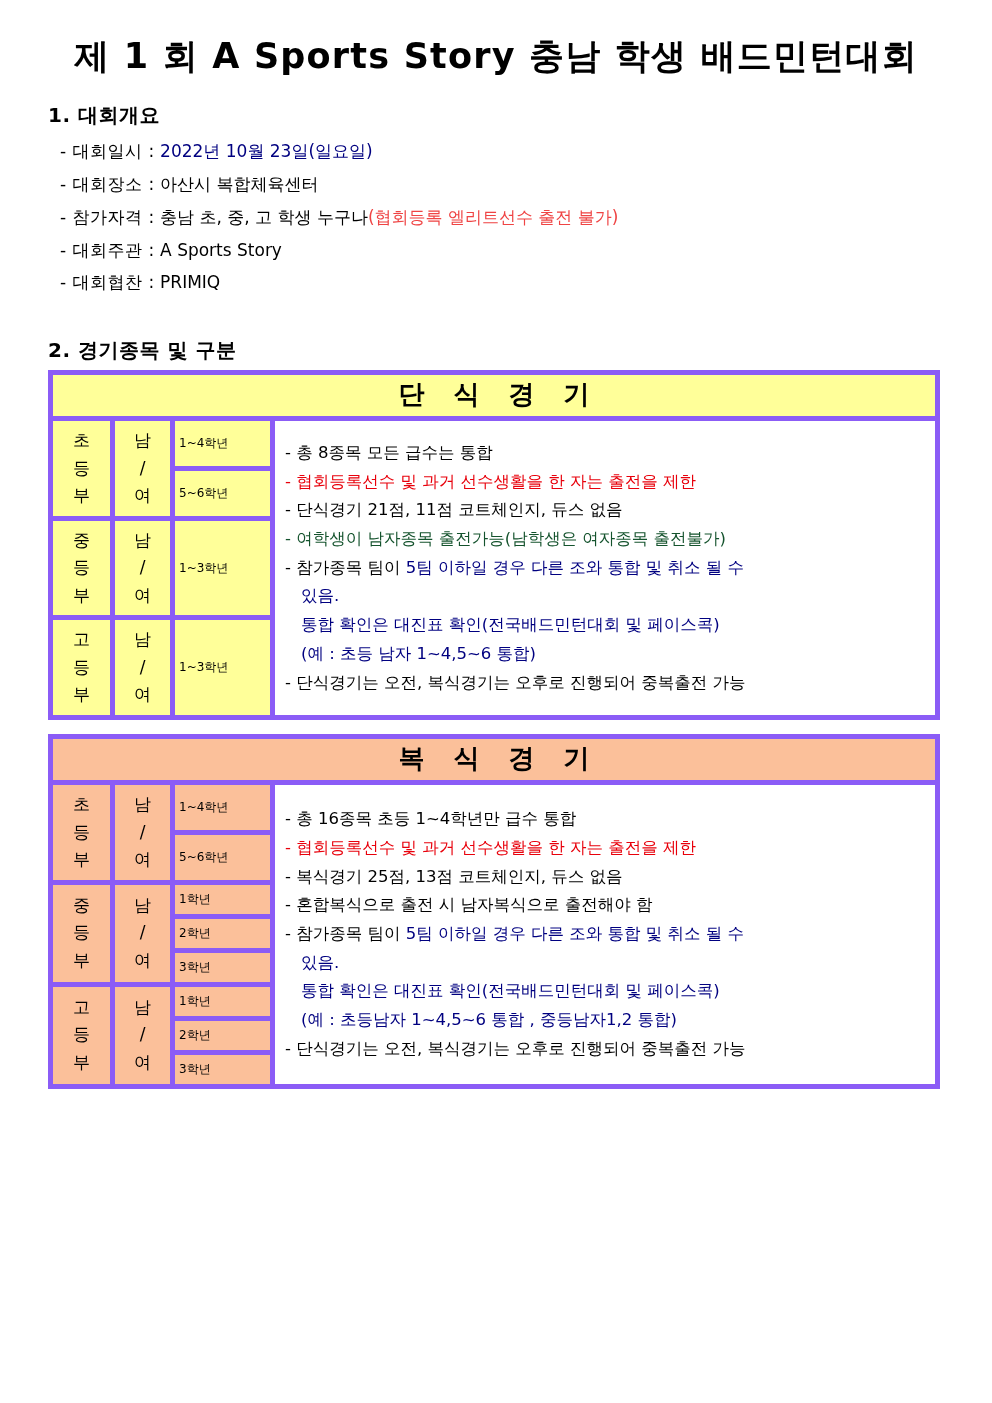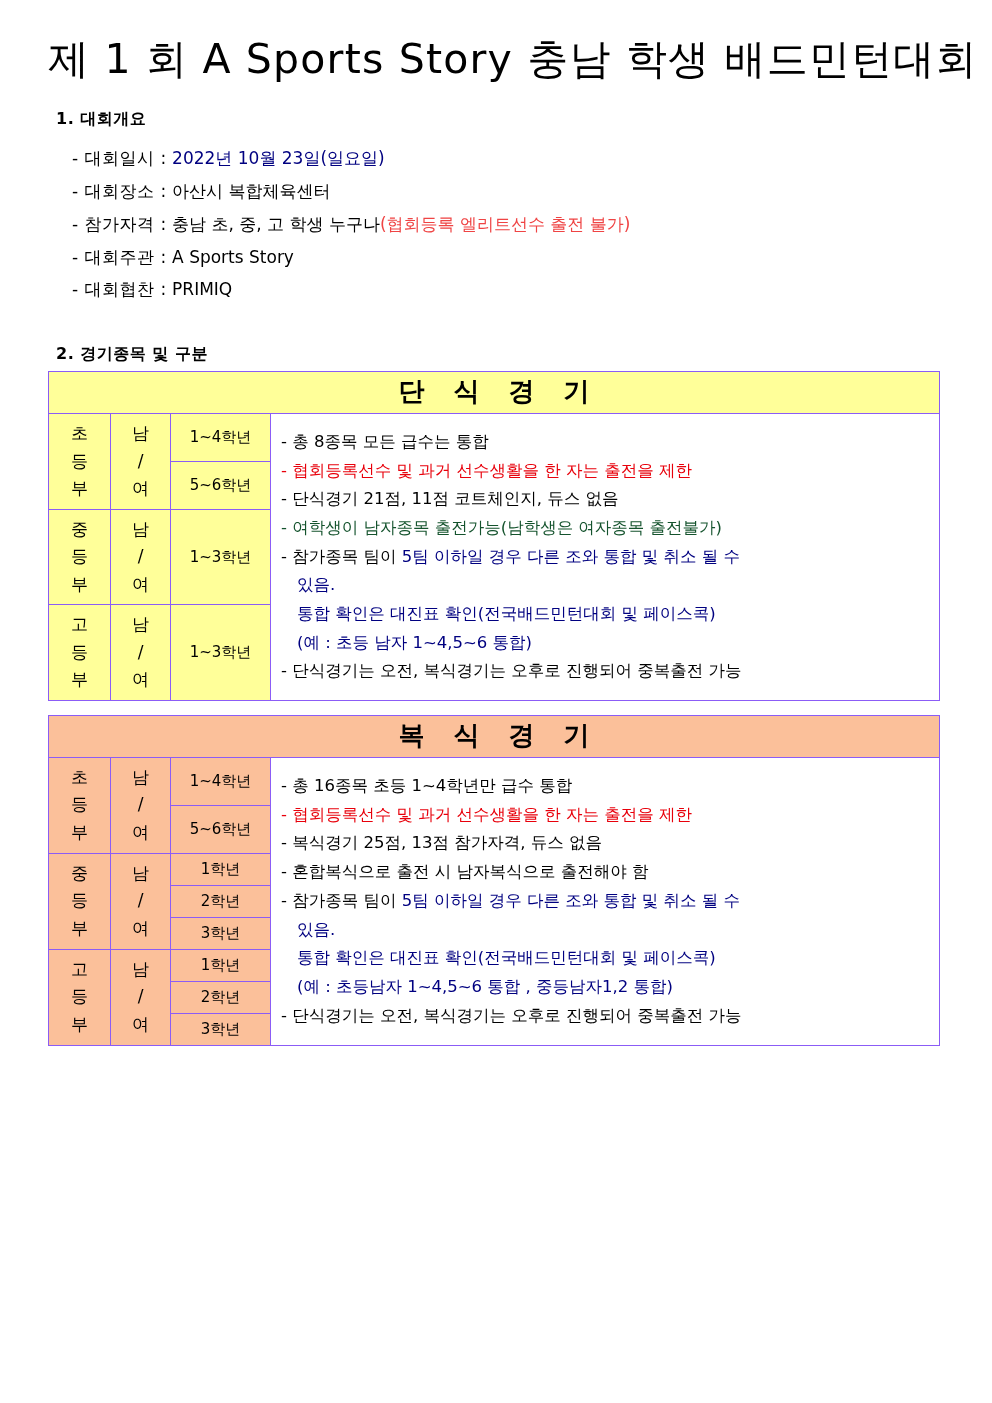--- a/index.html
+++ b/index.html
@@ -12,79 +12,79 @@
     height: 1403px;
     font-family: "DejaVu Sans", "Liberation Sans", sans-serif;
     color: #000000;
     position: relative;
     overflow: hidden;
   }
   .page { padding: 0 48px; }
 
   
   .doc-title {
-    font-size: 41px;
-    font-weight: normal;
+    font-size: 35px;
+    font-weight: bold;
     letter-spacing: 1.2px;
     text-align: center;
     margin: 36px 0 0 0;
     line-height: 1.15;
     white-space: nowrap;
   }
 
   
   .section-heading {
-    font-size: 16px;
-    margin: 26px 0 6px 8px;
+    font-size: 20px;
+    margin: 26px 0 6px 0;
     letter-spacing: 0.5px;
   }
   .section-heading.second { margin-top: 38px; }
 
   
-  .overview { margin: 12px; padding: 0; list-style: none; }
+  .overview { margin: 0; padding: 0; list-style: none; }
   .overview li {
     font-size: 17px;
     line-height: 1.93;
     white-space: nowrap;
     padding-left: 12px;
   }
   .dash { letter-spacing: 0.5px; }
   .lbl { letter-spacing: 0.5px; }
 
   
   table.match-table {
     border-collapse: collapse;
     width: 892px;
     table-layout: fixed;
     margin: 0;
   }
   table.match-table td, table.match-table th {
-    border: 1px solid #8b5cf6;
+    border: 5px solid #8b5cf6;
     padding: 0;
     vertical-align: middle;
   }
   .tbl-title {
     font-size: 26px;
     font-weight: bold;
     text-align: center;
     letter-spacing: 10px;
     text-indent: 10px;
     height: 40px;
     padding: 2px 0 4px 0 !important;
   }
   .col-div, .col-gender {
     text-align: center;
     font-size: 17px;
     line-height: 1.62;
     padding: 6px 0 !important;
   }
   .col-div .vchar, .col-gender .vchar { display: block; }
   .col-grade {
-    text-align: center;
-    font-size: 15px;
+    text-align: left;
+    font-size: 12px;
     padding: 6px 4px !important;
   }
   .notes {
     background: #ffffff;
     padding: 6px 8px 6px 10px !important;
     vertical-align: middle;
   }
   .notes ul { margin: 0; padding: 0; list-style: none; }
   .notes li {
     font-size: 16.5px;
@@ -214,21 +214,21 @@
             <td class="col-gender fill" rowspan="2">
               <span class="vchar">남</span>
               <span class="vchar">/</span>
               <span class="vchar">여</span>
             </td>
             <td class="col-grade fill">1~4학년</td>
             <td class="notes" rowspan="8">
               <ul>
                 <li style="color: rgb(0, 0, 0);"><span>- 총 16종목 초등 1~4학년만 급수 통합</span></li>
                 <li style="color: rgb(232, 0, 11);"><span>- 협회등록선수 및 과거 선수생활을 한 자는 출전을 제한</span></li>
-                <li style="color: rgb(0, 0, 0);"><span>- 복식경기 25점, 13점 참가자격, 듀스 없음</span></li>
+                <li style="color: rgb(0, 0, 0);"><span>- 복식경기 25점, 13점 코트체인지, 듀스 없음</span></li>
                 <li style="color: rgb(0, 0, 0);"><span>- 혼합복식으로 출전 시 남자복식으로 출전해야 함</span></li>
                 <li style="color: rgb(0, 0, 0);"><span>- 참가종목 팀이 </span><span style="color: rgb(0, 0, 128);">5팀 이하일 경우 다른 조와 통합 및 취소 될 수</span></li>
                 <li class="cont" style="color: rgb(0, 0, 128);"><span>있음.</span></li>
                 <li class="cont" style="color: rgb(0, 0, 128);"><span>통합 확인은 대진표 확인(전국배드민턴대회 및 페이스콕)</span></li>
                 <li class="cont" style="color: rgb(0, 0, 128);"><span>(예 : 초등남자 1~4,5~6 통합 , 중등남자1,2 통합)</span></li>
                 <li style="color: rgb(0, 0, 0);"><span>- 단식경기는 오전, 복식경기는 오후로 진행되어 중복출전 가능</span></li>
               </ul>
             </td>
           </tr>
           <tr>

